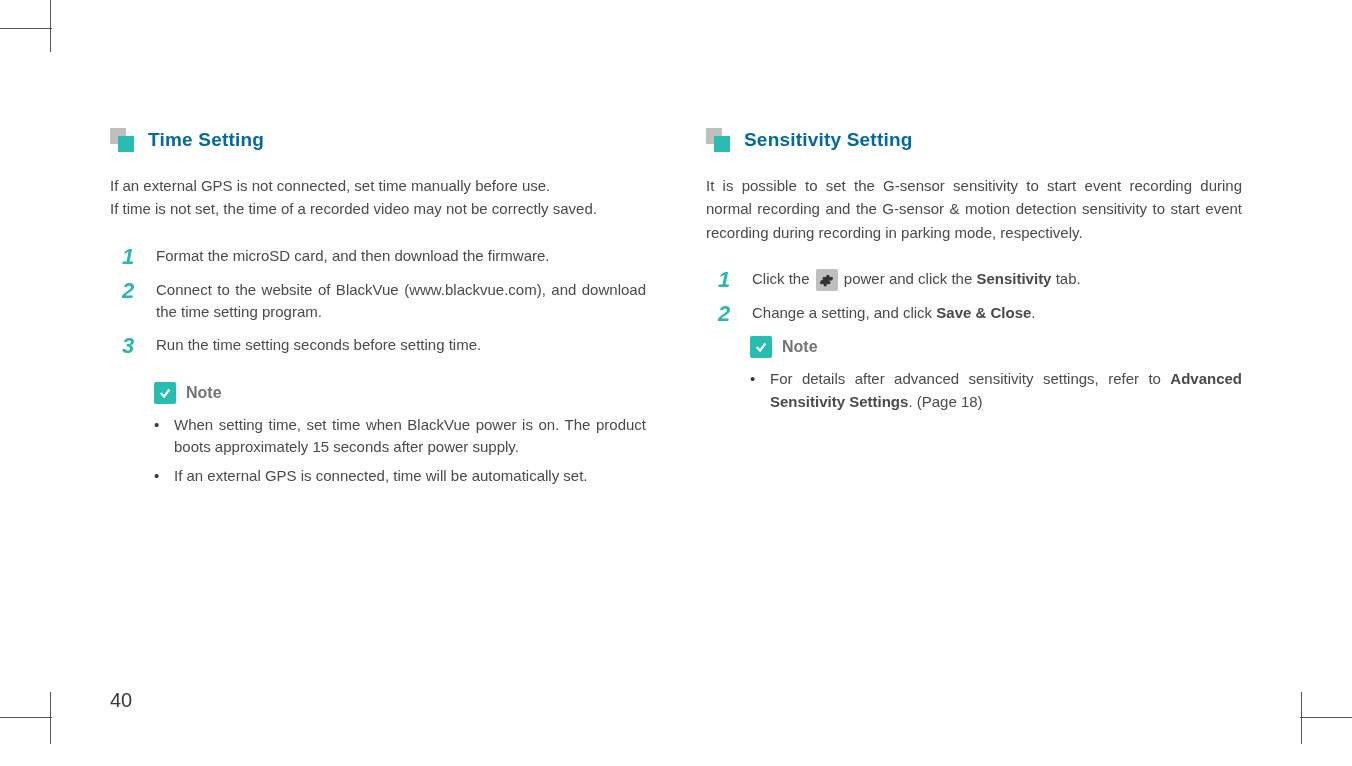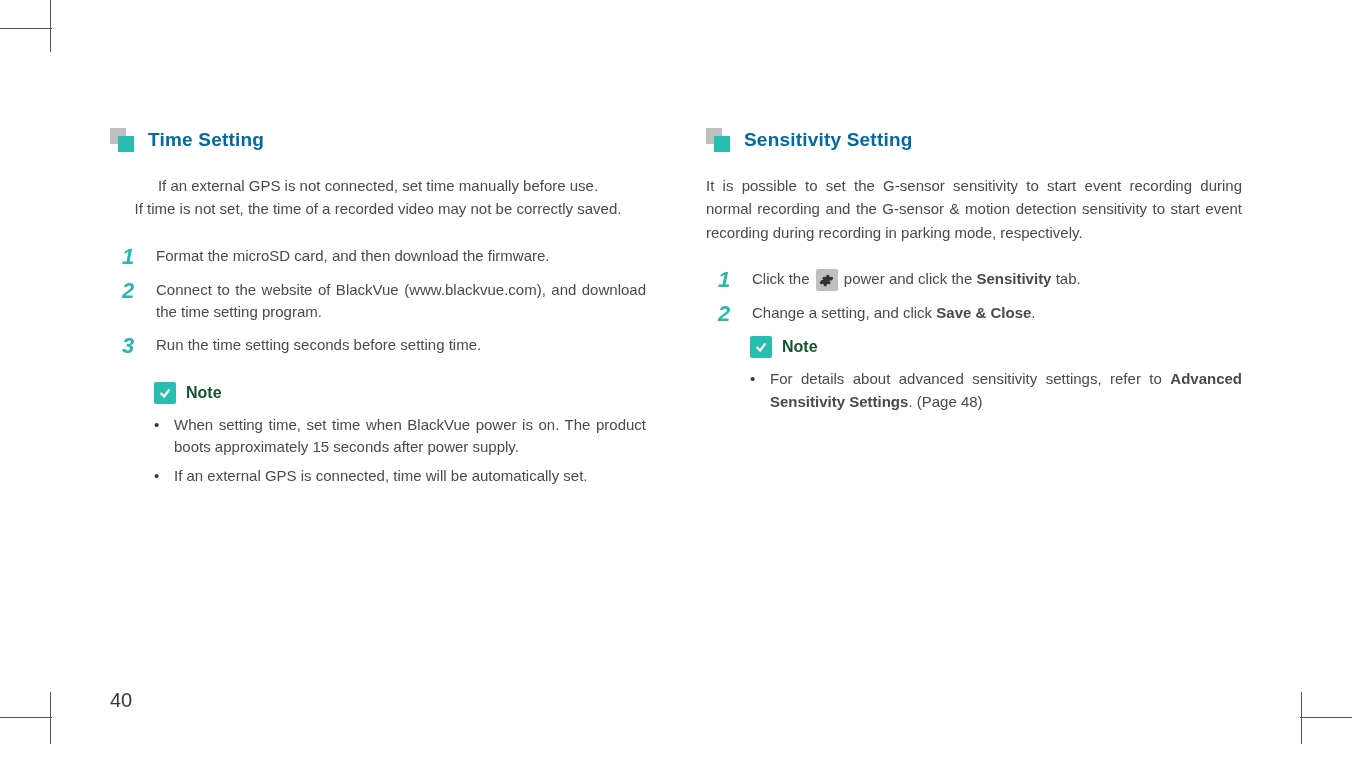--- a/index.html
+++ b/index.html
@@ -14,37 +14,37 @@
   .page { position: absolute; top: 28px; left: 50px; right: 50px; bottom: 48px; padding: 100px 60px 0 60px; }
   .columns { display: flex; gap: 60px; }
   .col { flex: 1; }
 
   .section-header { display: flex; align-items: center; gap: 14px; margin-bottom: 22px; }
   .sq-icon { position: relative; width: 24px; height: 24px; flex: 0 0 24px; }
   .sq-icon .sq1 { position: absolute; top: 0; left: 0; width: 16px; height: 16px; background: #bfbfbf; }
   .sq-icon .sq2 { position: absolute; top: 8px; left: 8px; width: 16px; height: 16px; background: #27bdb1; }
   .section-title { font-size: 19px; font-weight: 700; color: #0369a1; letter-spacing: 0.2px; }
 
-  .intro { font-size: 15px; line-height: 1.55; color: #4a4a4a; margin-bottom: 24px; text-align: center; }
+  .intro { font-size: 15px; line-height: 1.55; color: #4a4a4a; margin-bottom: 24px; }
   .intro.justify { text-align: justify; margin-top: 19px; }
 
   .step { display: flex; gap: 16px; margin-bottom: 10px; padding-left: 12px; }
   .step-num { flex: 0 0 18px; font-size: 22px; font-weight: 700; font-style: italic; color: #2bb8ac; line-height: 1.1; }
   .step-text { font-size: 15px; line-height: 1.5; color: #4a4a4a; text-align: justify; }
   .step-text .bold { font-weight: 700; }
 
   .gear-badge { display: inline-flex; width: 22px; height: 22px; background: #bfbfbf; border-radius: 2px; align-items: center; justify-content: center; vertical-align: -4px; margin: 0 2px; }
   .gear-badge svg { width: 15px; height: 15px; }
 
   .note-block { margin-top: 24px; padding-left: 44px; }
   .note-block.tight { margin-top: 8px; }
   .note-header { display: flex; align-items: center; gap: 10px; margin-bottom: 10px; }
   .check-icon { width: 22px; height: 22px; background: #27bdb1; border-radius: 2px; display: flex; align-items: center; justify-content: center; }
   .check-icon svg { width: 14px; height: 14px; stroke: #fff; stroke-width: 2.5; fill: none; }
-  .note-title { font-size: 16px; font-weight: 700; color: #14532d; }
+  .note-title { font-size: 16px; font-weight: 700; color: #737373; }
   .note-item { display: flex; gap: 12px; margin-bottom: 6px; }
   .note-bullet { flex: 0 0 8px; font-size: 15px; line-height: 1.5; color: #3a3a3a; }
   .note-text { font-size: 15px; line-height: 1.5; color: #4a4a4a; text-align: justify; }
   .note-text .bold { font-weight: 700; }
 
   .page-num { position: absolute; bottom: 6px; left: 60px; font-size: 20px; color: #3a3a3a; }
 </style>
 </head>
 <body>
 
@@ -138,21 +138,21 @@
           <span class="check-icon">
             <svg viewBox="0 0 16 16">
                 <polyline points="3,8 7,12 13,4"></polyline>
               </svg>
           </span>
           <span class="note-title">Note</span>
         </div>
         <div class="note-item">
           <span class="note-bullet">•</span>
           <span class="note-text">
-            <span>For details about advanced sensitivity settings, refer to </span><span class="bold">Advanced Sensitivity Settings</span><span>. (Page 48)</span>
+            <span>For details after advanced sensitivity settings, refer to </span><span class="bold">Advanced Sensitivity Settings</span><span>. (Page 18)</span>
           </span>
         </div>
       </div>
     </div>
 
   </div>
 
   <div class="page-num">40</div>
 </div>
 

